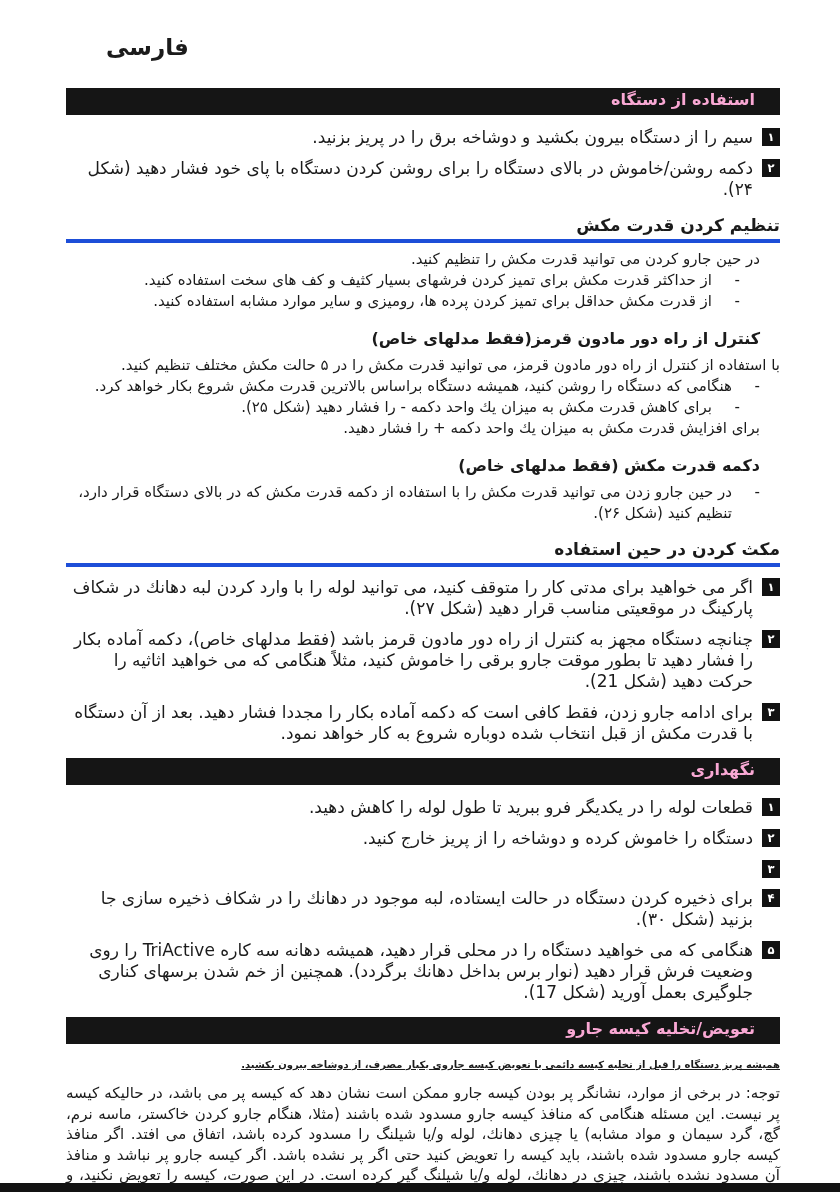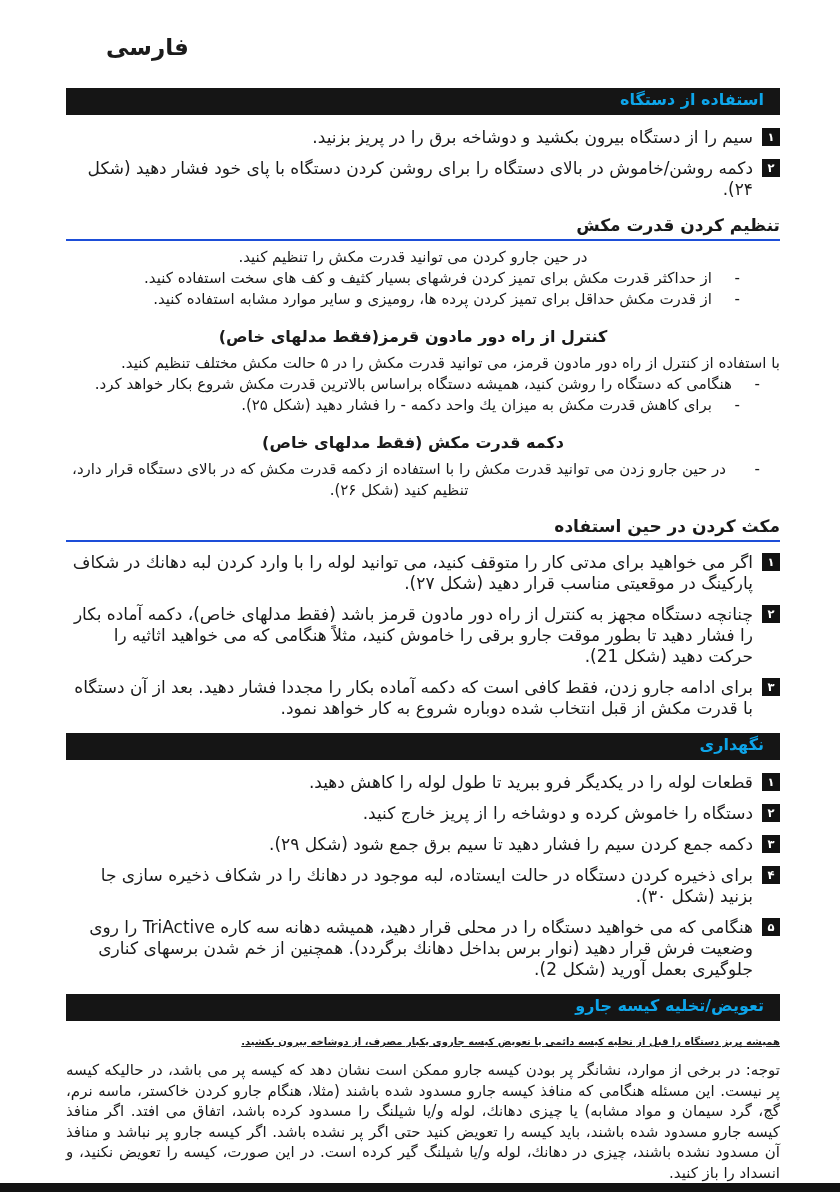--- a/index.html
+++ b/index.html
@@ -7,30 +7,30 @@
     width:840px; height:1192px; margin:0 auto; position:relative;
     background:#ffffff; overflow:hidden; direction:rtl;
     font-family:"DejaVu Sans", sans-serif; color:#1b1b1b;
   }
   .lang-title {
     position:absolute; top:34px; left:106px; direction:rtl;
     font-size:23px; font-weight:700; color:#1b1b1b;
   }
   .content { position:absolute; top:88px; right:60px; left:66px; }
   .bar {
-    background:#151515; color:#0ea5e9; font-weight:700; font-size:16px;
-    padding:2px 16px 5px 9px; line-height:20px;
+    background:#151515; color:#f9a8d4; font-weight:700; font-size:16px;
+    padding:2px 25px 5px 9px; line-height:20px;
   }
   .sec-h {
     font-weight:700; font-size:17px; line-height:22px;
-    border-bottom:2px solid #1d4ed8; padding-bottom:3px;
+    border-bottom:4px solid #1d4ed8; padding-bottom:3px;
   }
   .sub-h { font-weight:700; font-size:16px; line-height:21px; }
   .para { font-size:15px; line-height:21px; }
-  .indent1 { margin-right:20px;text-align:center; }
+  .indent1 { margin-right:20px; }
   .indent2 { margin-right:40px;text-align:center; }
   .num-item { display:flex; gap:9px; align-items:flex-start; }
   .num-box {
     flex:0 0 auto; width:18px; height:18px; margin-top:1px;
     background:#121212; color:#fff; font-size:11.5px; font-weight:700;
     display:flex; align-items:center; justify-content:center;
   }
   .num-text { font-size:17px; line-height:21px; }
   .dash-item { display:flex; font-size:15px; line-height:21px; }
   .dash-item::before { content:"-"; flex:0 0 18px; text-align:right; padding-left:10px; }
@@ -73,20 +73,21 @@
     </div>
 
     <div class="sub-h indent1 mt16">کنترل از راه دور مادون قرمز(فقط مدلهای خاص)</div>
     <div class="para mt6">با استفاده از کنترل از راه دور مادون قرمز، می توانید قدرت مکش را در ۵ حالت مکش مختلف تنظیم کنید.</div>
     <div class="dash-item indent1">
       <span>هنگامی که دستگاه را روشن کنید، همیشه دستگاه براساس بالاترین قدرت مکش شروع بکار خواهد کرد.</span>
     </div>
     <div class="dash-item indent2">
       <span>برای کاهش قدرت مکش به میزان یك واحد دکمه - را فشار دهید (شکل ۲۵).</span>
     </div>
+    <div class="cont-line indent1">برای افزایش قدرت مکش به میزان یك واحد دکمه + را فشار دهید.</div>
 
     <div class="sub-h indent1 mt16">دکمه قدرت مکش (فقط مدلهای خاص)</div>
     <div class="dash-item indent1 mt6">
       <span>در حین جارو زدن می توانید قدرت مکش را با استفاده از دکمه قدرت مکش که در بالای دستگاه قرار دارد، تنظیم کنید (شکل ۲۶).</span>
     </div>
 
     <div class="sec-h mt14">مکث کردن در حین استفاده</div>
     <div class="num-item mt10">
       <span class="num-box">۱</span>
       <span class="num-text">اگر می خواهید برای مدتی کار را متوقف کنید، می توانید لوله را با وارد کردن لبه دهانك در شکاف پارکینگ در موقعیتی مناسب قرار دهید (شکل ۲۷).</span>
@@ -104,29 +105,28 @@
     <div class="num-item mt12">
       <span class="num-box">۱</span>
       <span class="num-text">قطعات لوله را در یکدیگر فرو ببرید تا طول لوله را کاهش دهید.</span>
     </div>
     <div class="num-item mt10">
       <span class="num-box">۲</span>
       <span class="num-text">دستگاه را خاموش کرده و دوشاخه را از پریز خارج کنید.</span>
     </div>
     <div class="num-item mt10">
       <span class="num-box">۳</span>
-      <span class="num-text">دکمه جمع کردن سیم را فشار دهید تا سیم برق جمع شود (شکل ۲۹).</span>
     </div>
     <div class="num-item mt10">
       <span class="num-box">۴</span>
       <span class="num-text">برای ذخیره کردن دستگاه در حالت ایستاده، لبه موجود در دهانك را در شکاف ذخیره سازی جا بزنید (شکل ۳۰).</span>
     </div>
     <div class="num-item mt10">
       <span class="num-box">۵</span>
-      <span class="num-text">هنگامی که می خواهید دستگاه را در محلی قرار دهید، همیشه دهانه سه کاره TriActive را روی وضعیت فرش قرار دهید (نوار برس بداخل دهانك برگردد). همچنین از خم شدن برسهای کناری جلوگیری بعمل آورید (شکل 2).</span>
+      <span class="num-text">هنگامی که می خواهید دستگاه را در محلی قرار دهید، همیشه دهانه سه کاره TriActive را روی وضعیت فرش قرار دهید (نوار برس بداخل دهانك برگردد). همچنین از خم شدن برسهای کناری جلوگیری بعمل آورید (شکل 17).</span>
     </div>
 
     <div class="bar mt14">تعویض/تخلیه کیسه جارو</div>
     <div class="warning mt10">همیشه پریز دستگاه را قبل از تخلیه کیسه دائمی یا تعویض کیسه جاروی یکبار مصرف، از دوشاخه بیرون بکشید.</div>
     <div class="note mt8">توجه: در برخی از موارد، نشانگر پر بودن کیسه جارو ممکن است نشان دهد که کیسه پر می باشد، در حالیکه کیسه پر نیست. این مسئله هنگامی که منافذ کیسه جارو مسدود شده باشند (مثلا، هنگام جارو کردن خاکستر، ماسه نرم، گچ، گرد سیمان و مواد مشابه) یا چیزی دهانك، لوله و/یا شیلنگ را مسدود کرده باشد، اتفاق می افتد. اگر منافذ کیسه جارو مسدود شده باشند، باید کیسه را تعویض کنید حتی اگر پر نشده باشد. اگر کیسه جارو پر نباشد و منافذ آن مسدود نشده باشند، چیزی در دهانك، لوله و/یا شیلنگ گیر کرده است. در این صورت، کیسه را تعویض نکنید، و انسداد را باز کنید.</div>
 
     <div class="sec-h mt12">تعویض کیسه جاروی یکبار مصرف</div>
 
   </div>
 

